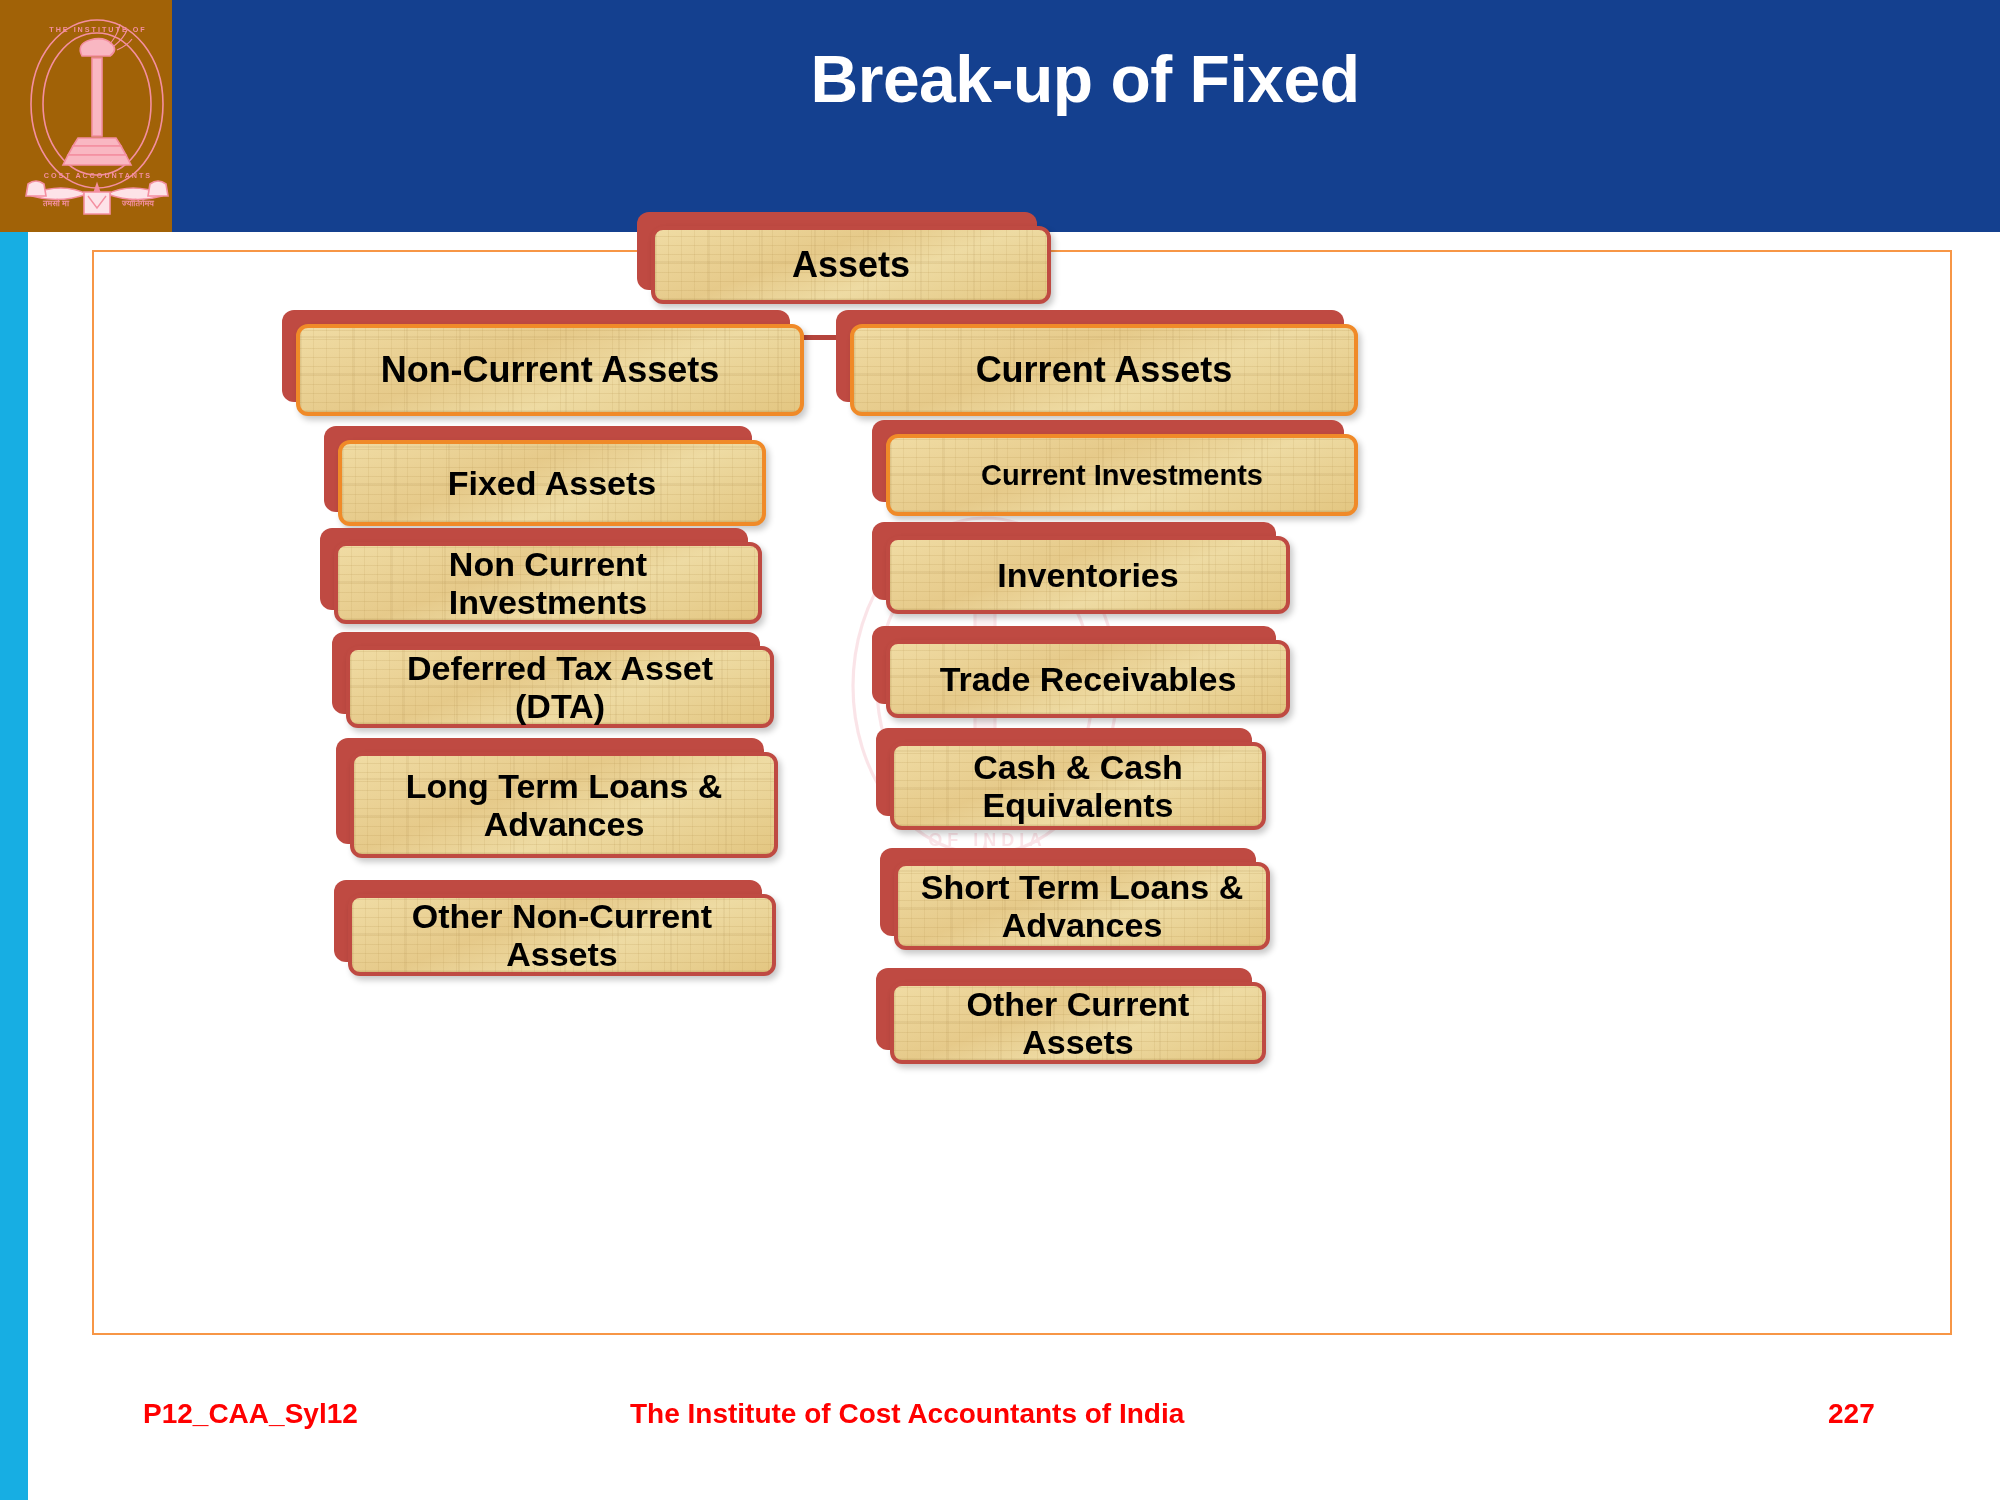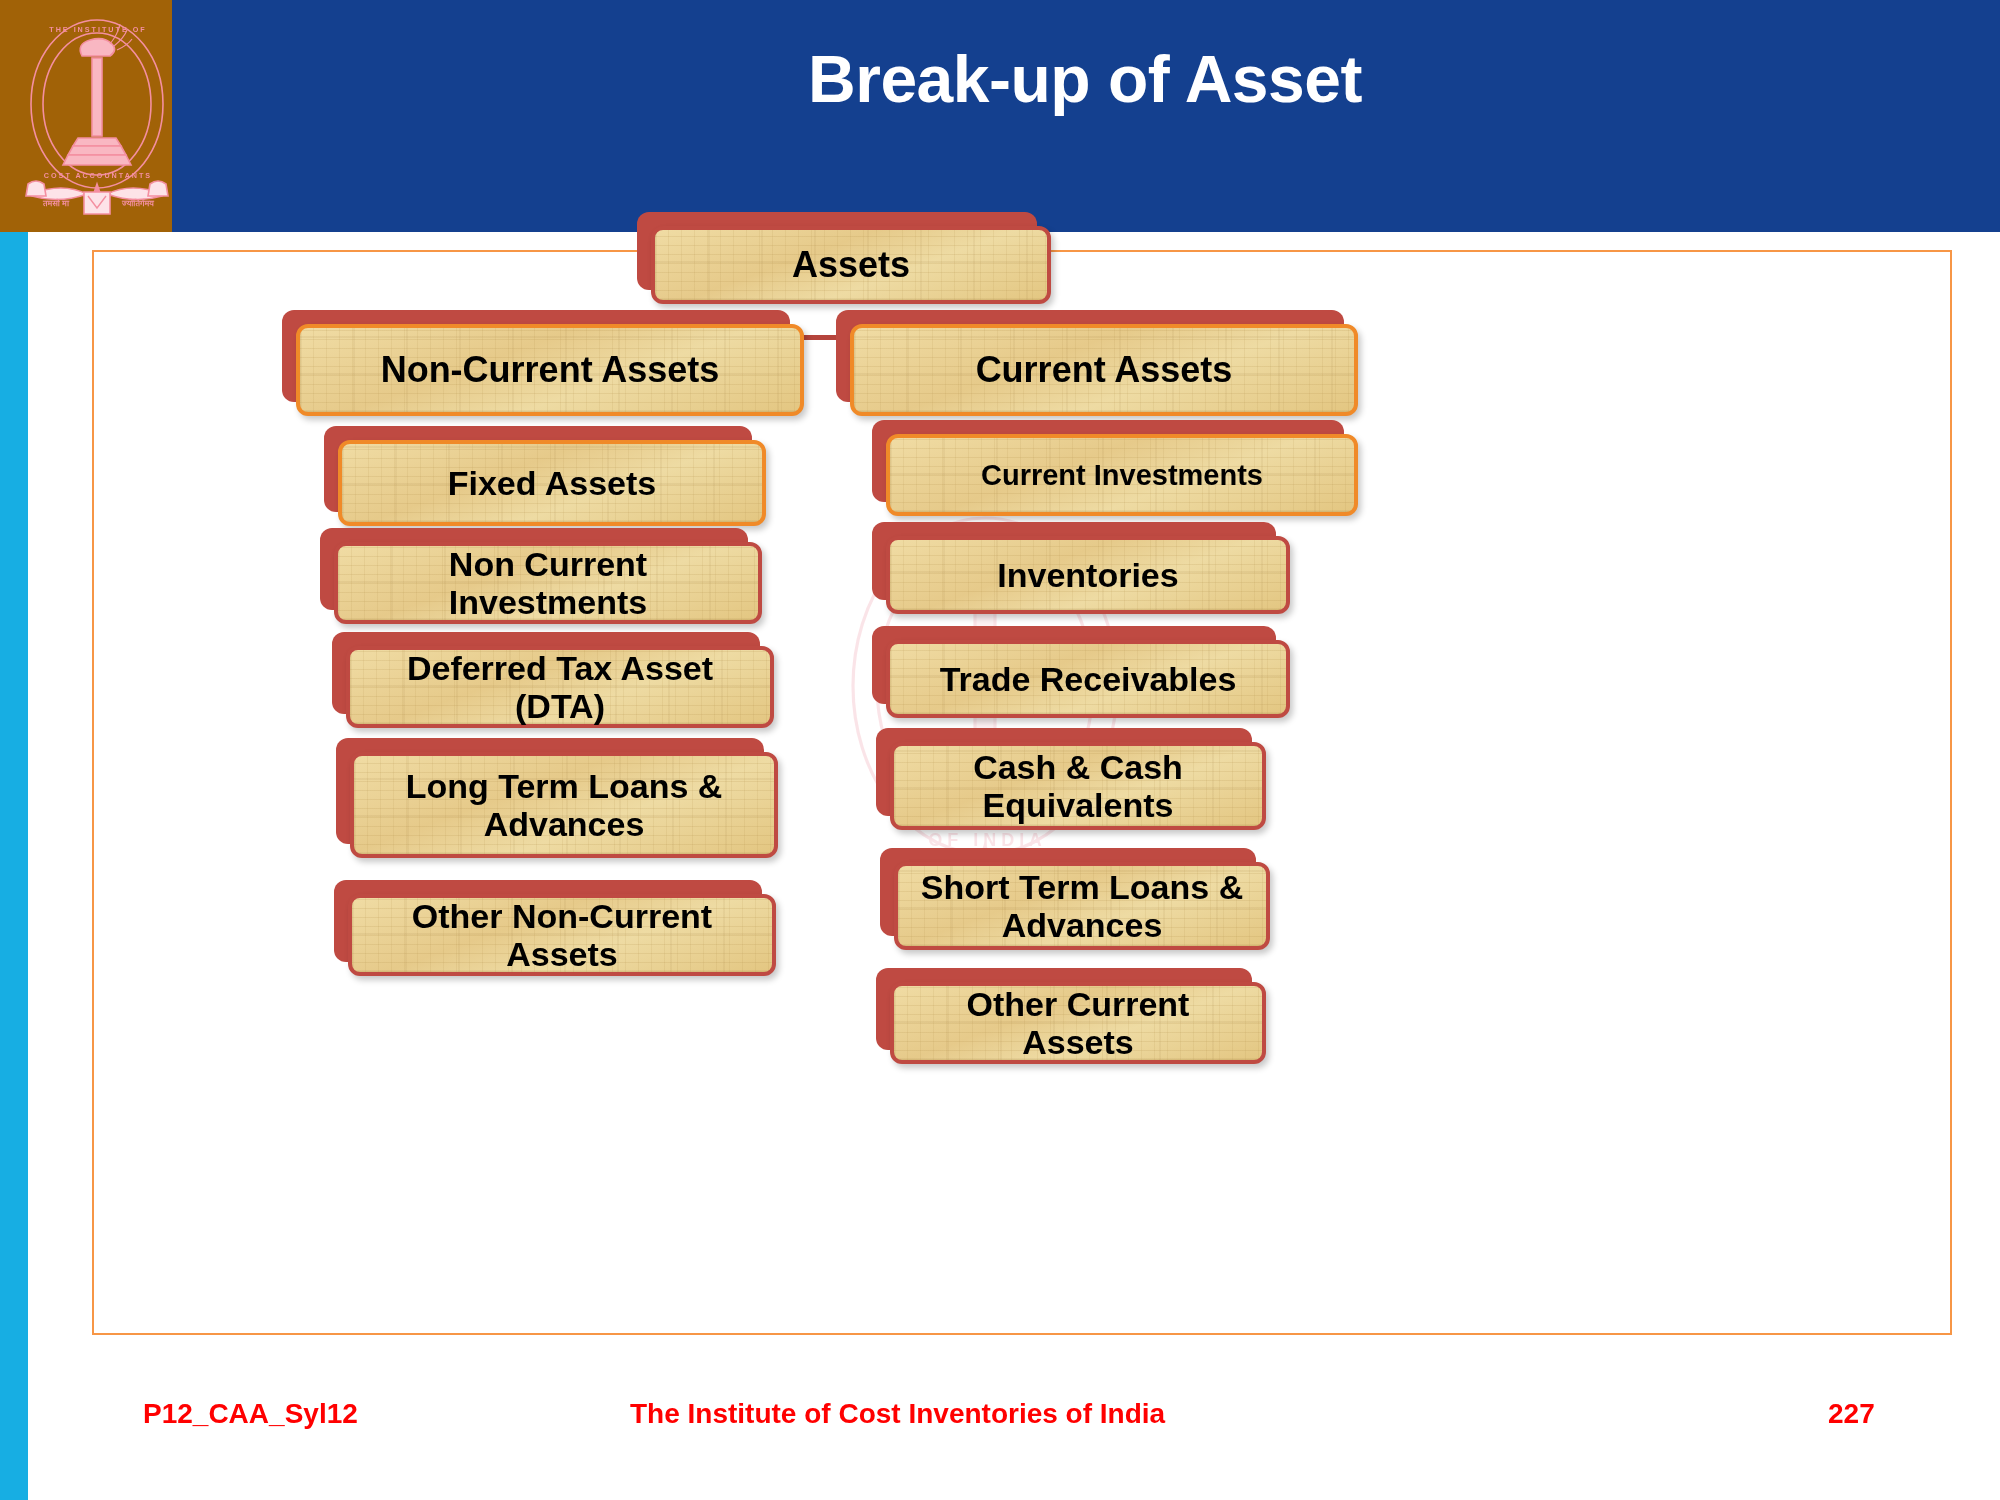--- a/index.html
+++ b/index.html
@@ -127,21 +127,21 @@
   .footer-left   { left: 143px; }
   .footer-center { left: 630px; }
   .footer-right  { left: 1828px; }
 </style>
 </head>
 <body>
 
 <div class="left-strip"></div>
 
 <div class="header-bar"></div>
-<div class="header-title">Break-up of Asset</div>
+<div class="header-title">Break-up of Fixed</div>
 
 <div class="logo-box">
   <svg class="logo-svg" width="150" height="200" viewBox="0 0 150 200">
     <g fill="none" stroke="#F48FA0" stroke-width="1.6">
       <ellipse cx="75" cy="88" rx="66" ry="84"></ellipse>
       <ellipse cx="75" cy="88" rx="54" ry="71"></ellipse>
 
       <rect x="70" y="42" width="10" height="78" fill="#F9B7C2" stroke="#F48FA0"></rect>
       <path d="M56 122 H94 L99 130 H51 Z" fill="#F9B7C2"></path>
       <path d="M51 130 H99 L104 139 H46 Z" fill="#F9B7C2"></path>
@@ -281,14 +281,14 @@
   </div>
 
   <div class="node bd-red" style="left:784px; top:718px; width:376px; height:82px;padding-left:44px;">
     <div class="shadow"></div>
     <div class="face" style="font-size:34px;">Other Current Assets</div>
   </div>
 
 </div>
 
 <div class="footer-left">P12_CAA_Syl12</div>
-<div class="footer-center">The Institute of Cost Inventories of India</div>
+<div class="footer-center">The Institute of Cost Accountants of India</div>
 <div class="footer-right">227</div>
 
 </body></html>

